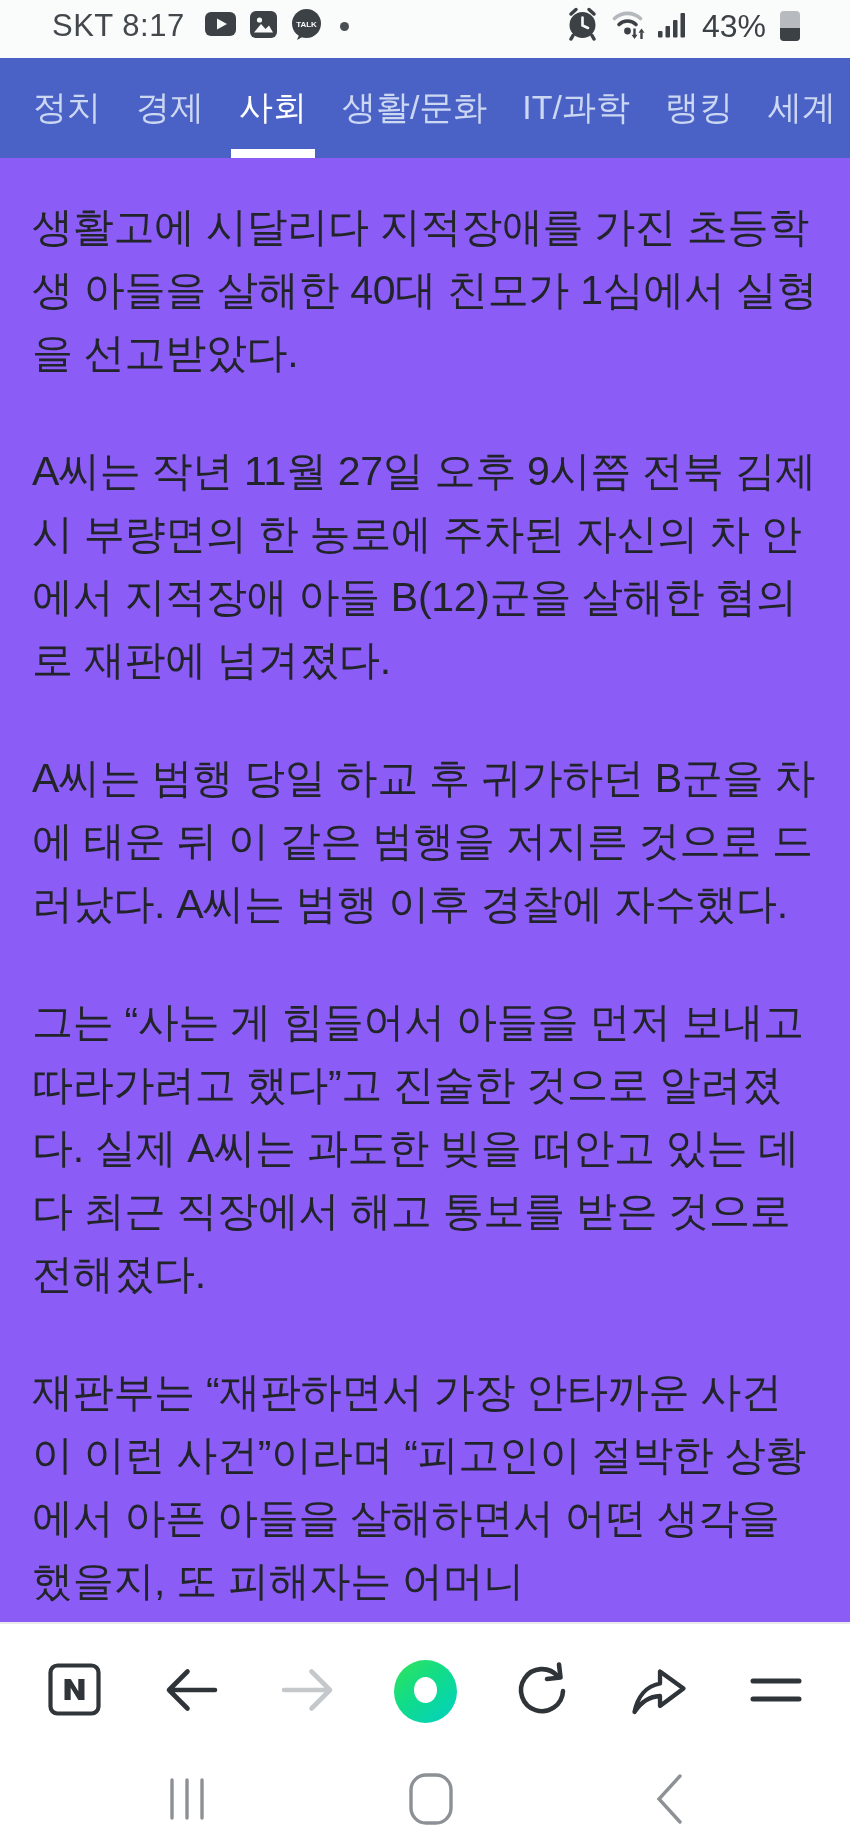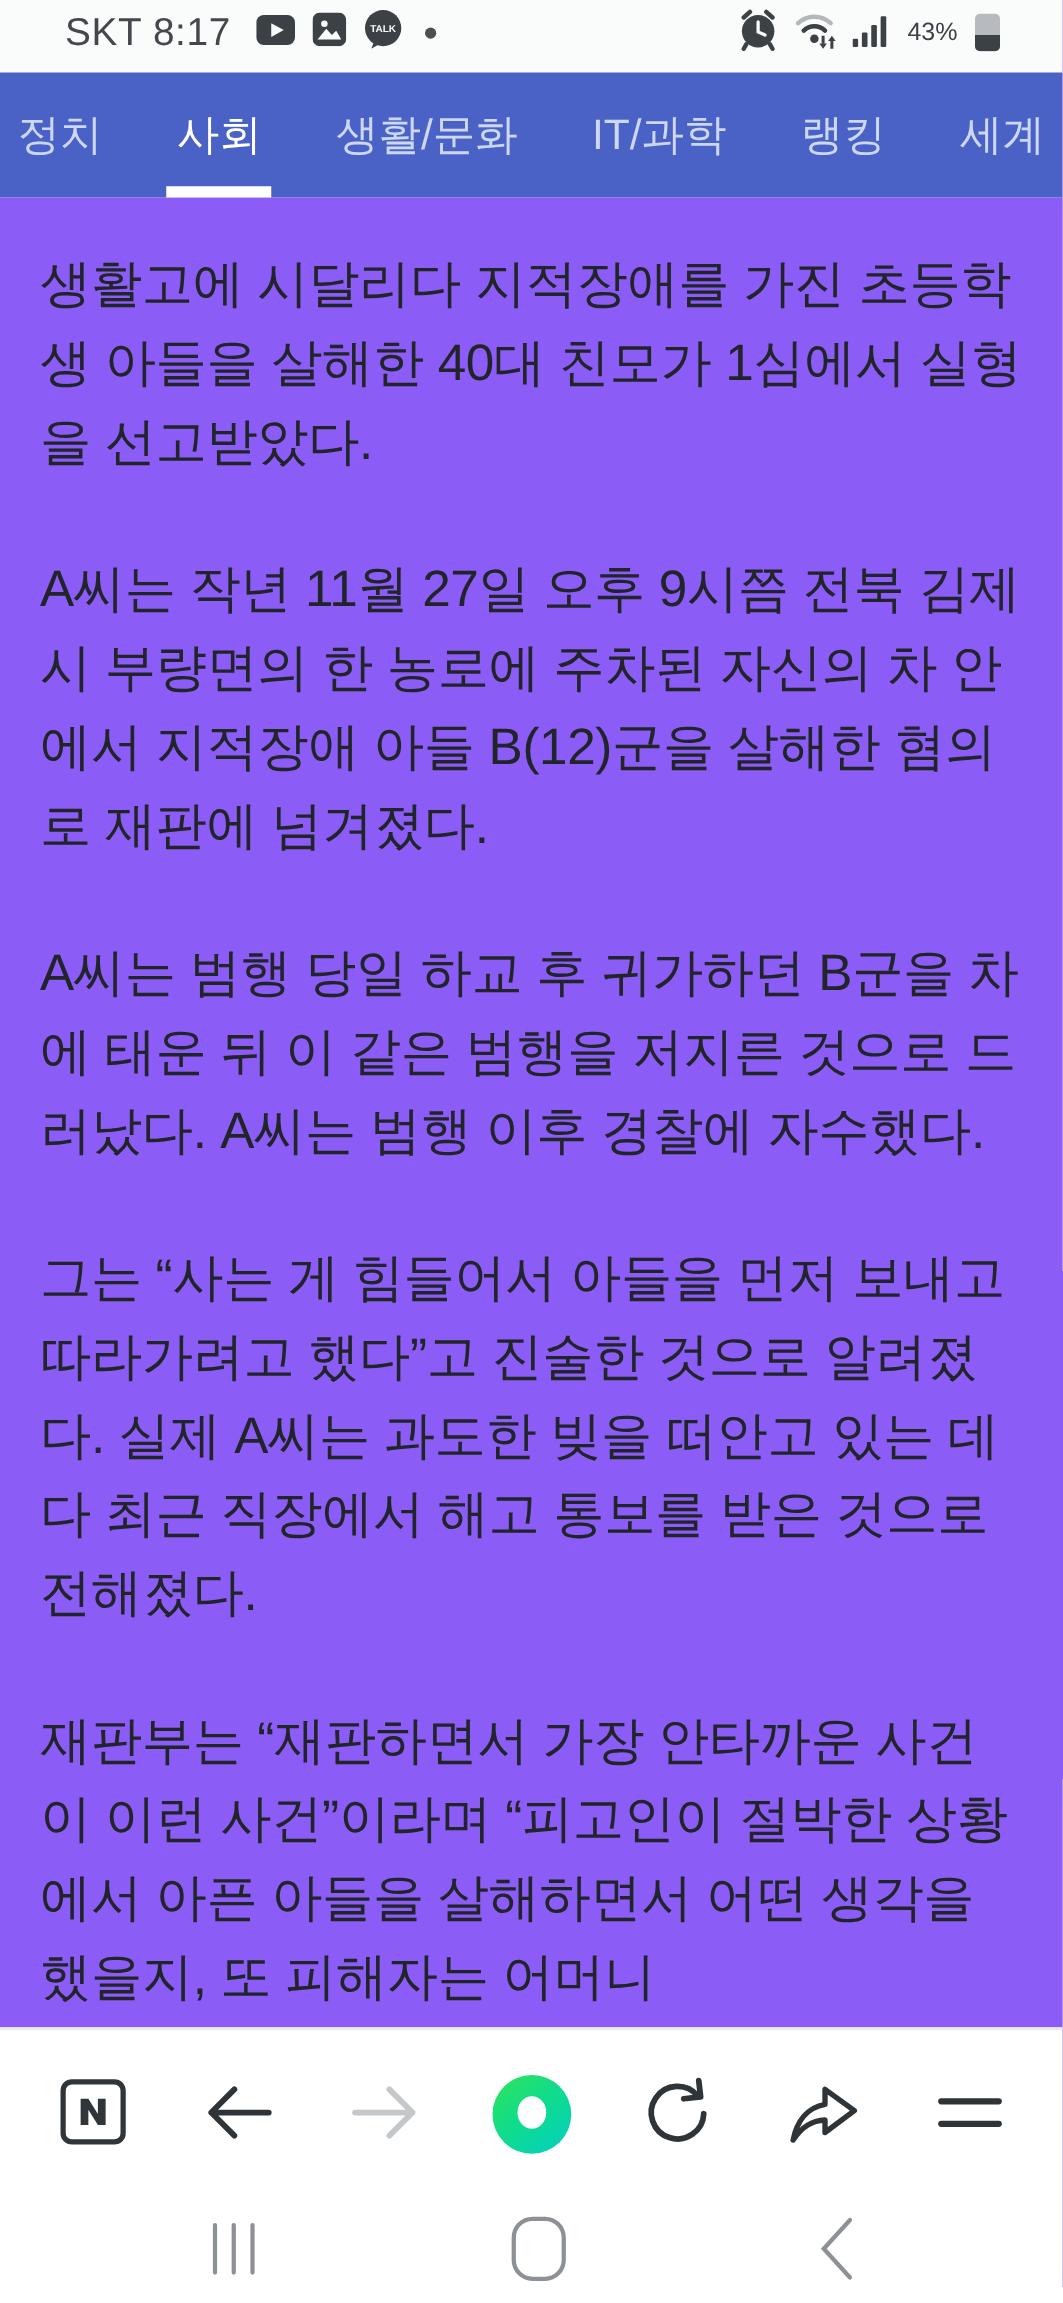--- a/index.html
+++ b/index.html
@@ -11,29 +11,29 @@
   
   .status-bar{
     height:58px;background:#fafbfb;
     display:flex;align-items:center;justify-content:space-between;
     padding:4px 50px 10px 52px;box-sizing:border-box;
   }
   .sb-left,.sb-right{display:flex;align-items:center;}
   .sb-left{gap:14px;}
   .sb-right{gap:11px;}
   .sb-time{font-size:31px;color:#43484d;letter-spacing:0.5px;margin-right:6px;}
-  .sb-pct{font-size:20px;color:#3c4146;margin-left:2px;}
+  .sb-pct{font-size:32px;color:#3c4146;margin-left:2px;}
   .notif-dot{width:9px;height:9px;border-radius:50%;background:#4a4f54;margin-left:4px;}
   .battery{width:20px;height:30px;border-radius:4px;background:#b7bbbf;position:relative;overflow:hidden;margin-left:3px;}
   .battery::before{content:"";position:absolute;left:0;right:0;bottom:0;height:45%;background:#3c4146;}
   
   .nav-bar{
     height:100px;background:#4a62c6;
     display:flex;align-items:stretch;justify-content:space-between;
-    padding:0 14px 0 14px;box-sizing:border-box;position:relative;
+    padding:0 14px 0 33px;box-sizing:border-box;position:relative;
   }
   .tab{
     display:flex;align-items:center;position:relative;
     font-size:34px;color:#ccd7f2;cursor:pointer;white-space:nowrap;
   }
   .tab.active{color:#ffffff;font-weight:400;}
   .tab.active::after{
     content:"";position:absolute;left:-8px;right:-8px;bottom:0;height:9px;background:#ffffff;
   }
   
@@ -124,20 +124,21 @@
         </g>
       </svg>
     </span>
     <span class="sb-pct">43%</span>
     <span class="battery"></span>
   </div>
 </div>
 
 <div class="nav-bar">
   <div class="tab">정치</div>
+  <div class="tab">경제</div>
   <div class="tab active">사회</div>
   <div class="tab">생활/문화</div>
   <div class="tab">IT/과학</div>
   <div class="tab">랭킹</div>
   <div class="tab">세계</div>
 </div>
 
 <div class="article">
   <p>생활고에 시달리다 지적장애를 가진 초등학생 아들을 살해한 40대 친모가 1심에서 실형을 선고받았다.</p>
   <p>A씨는 작년 11월 27일 오후 9시쯤 전북 김제시 부량면의 한 농로에 주차된 자신의 차 안에서 지적장애 아들 B(12)군을 살해한 혐의로 재판에 넘겨졌다.</p>

